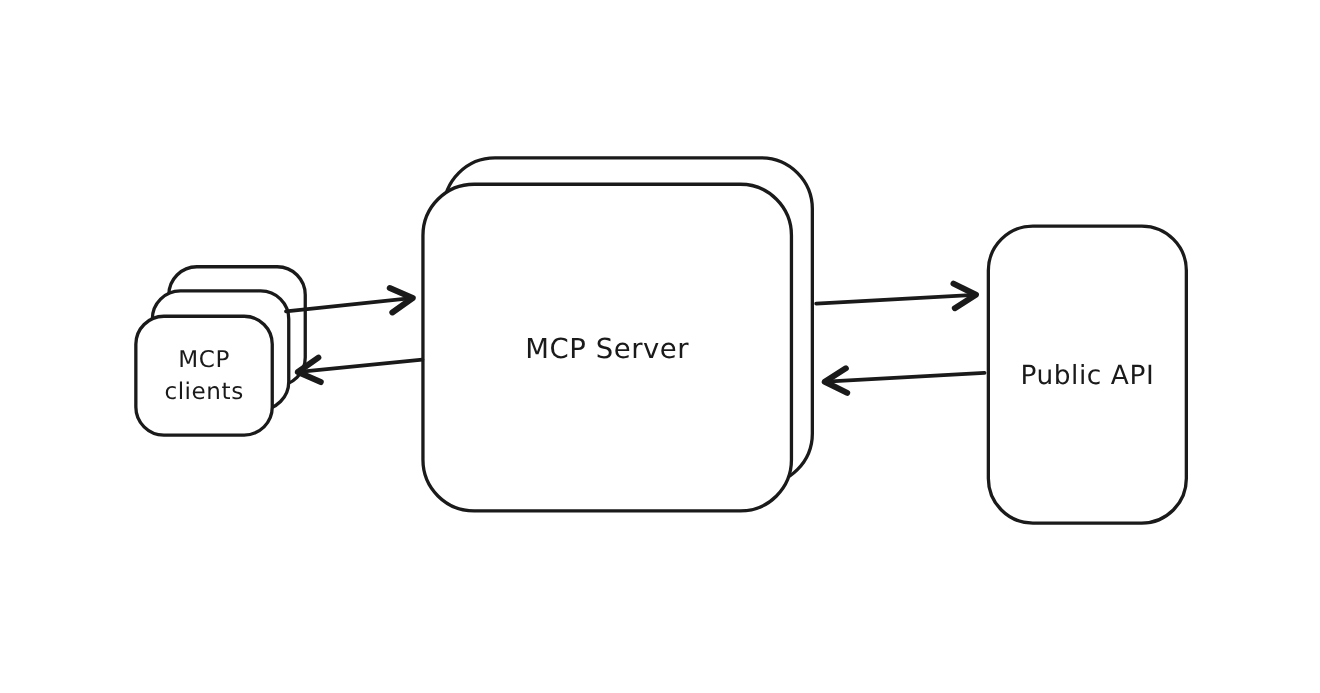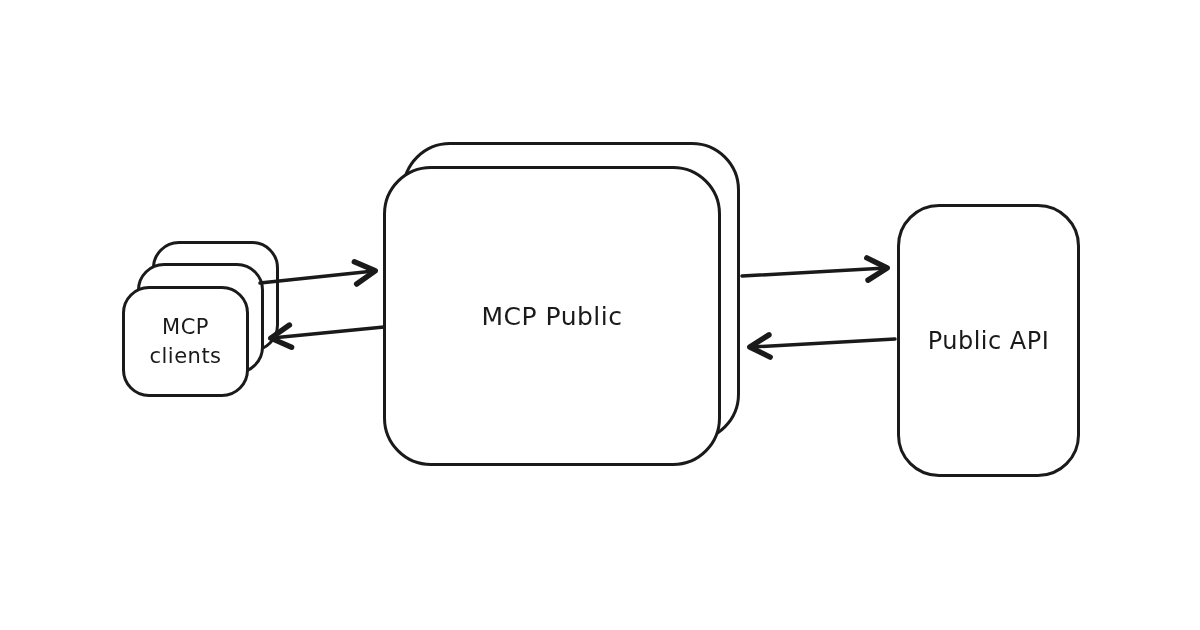--- a/index.html
+++ b/index.html
@@ -79,21 +79,21 @@
 
   <div class="node clients-card clients-back"></div>
   <div class="node clients-card clients-middle"></div>
   <div class="node clients-card clients-front">
     <span class="clients-label">MCP
 clients</span>
   </div>
 
   <div class="node server-shadow"></div>
   <div class="node server-front">
-    <span class="server-label">MCP Public</span>
+    <span class="server-label">MCP Server</span>
   </div>
 
   <div class="node api-card">
     <span class="api-label">Public API</span>
   </div>
 
   <svg class="edges-layer" viewBox="0 0 1200 630">
     <defs>
       <marker id="arrowhead" viewBox="0 0 12 12" refX="9.5" refY="6" markerWidth="8.5" markerHeight="8.5" orient="auto-start-reverse">
         <path d="M2,1.5 L10,6 L2,10.5" fill="none" stroke="#1a1a1a" stroke-width="2.2" stroke-linecap="round" stroke-linejoin="round"></path>

